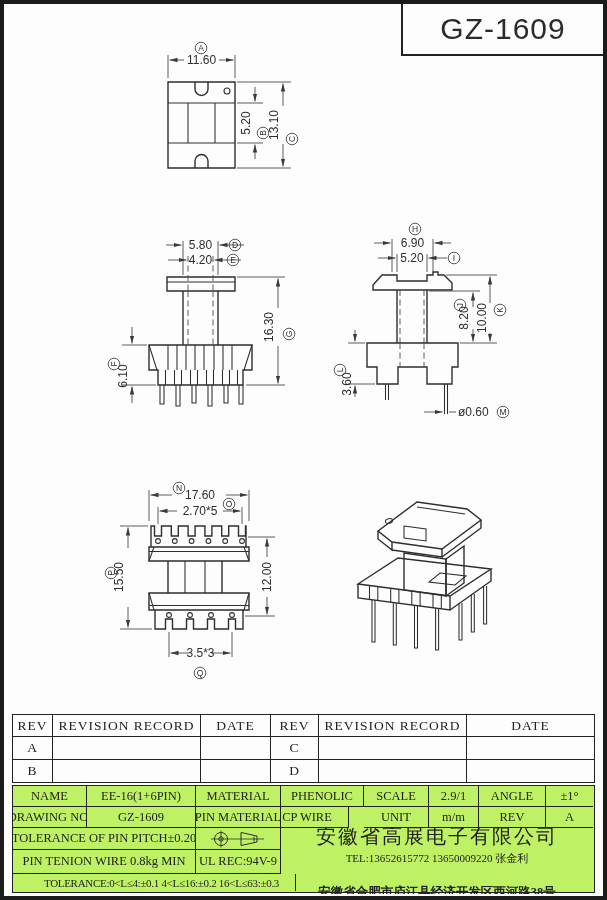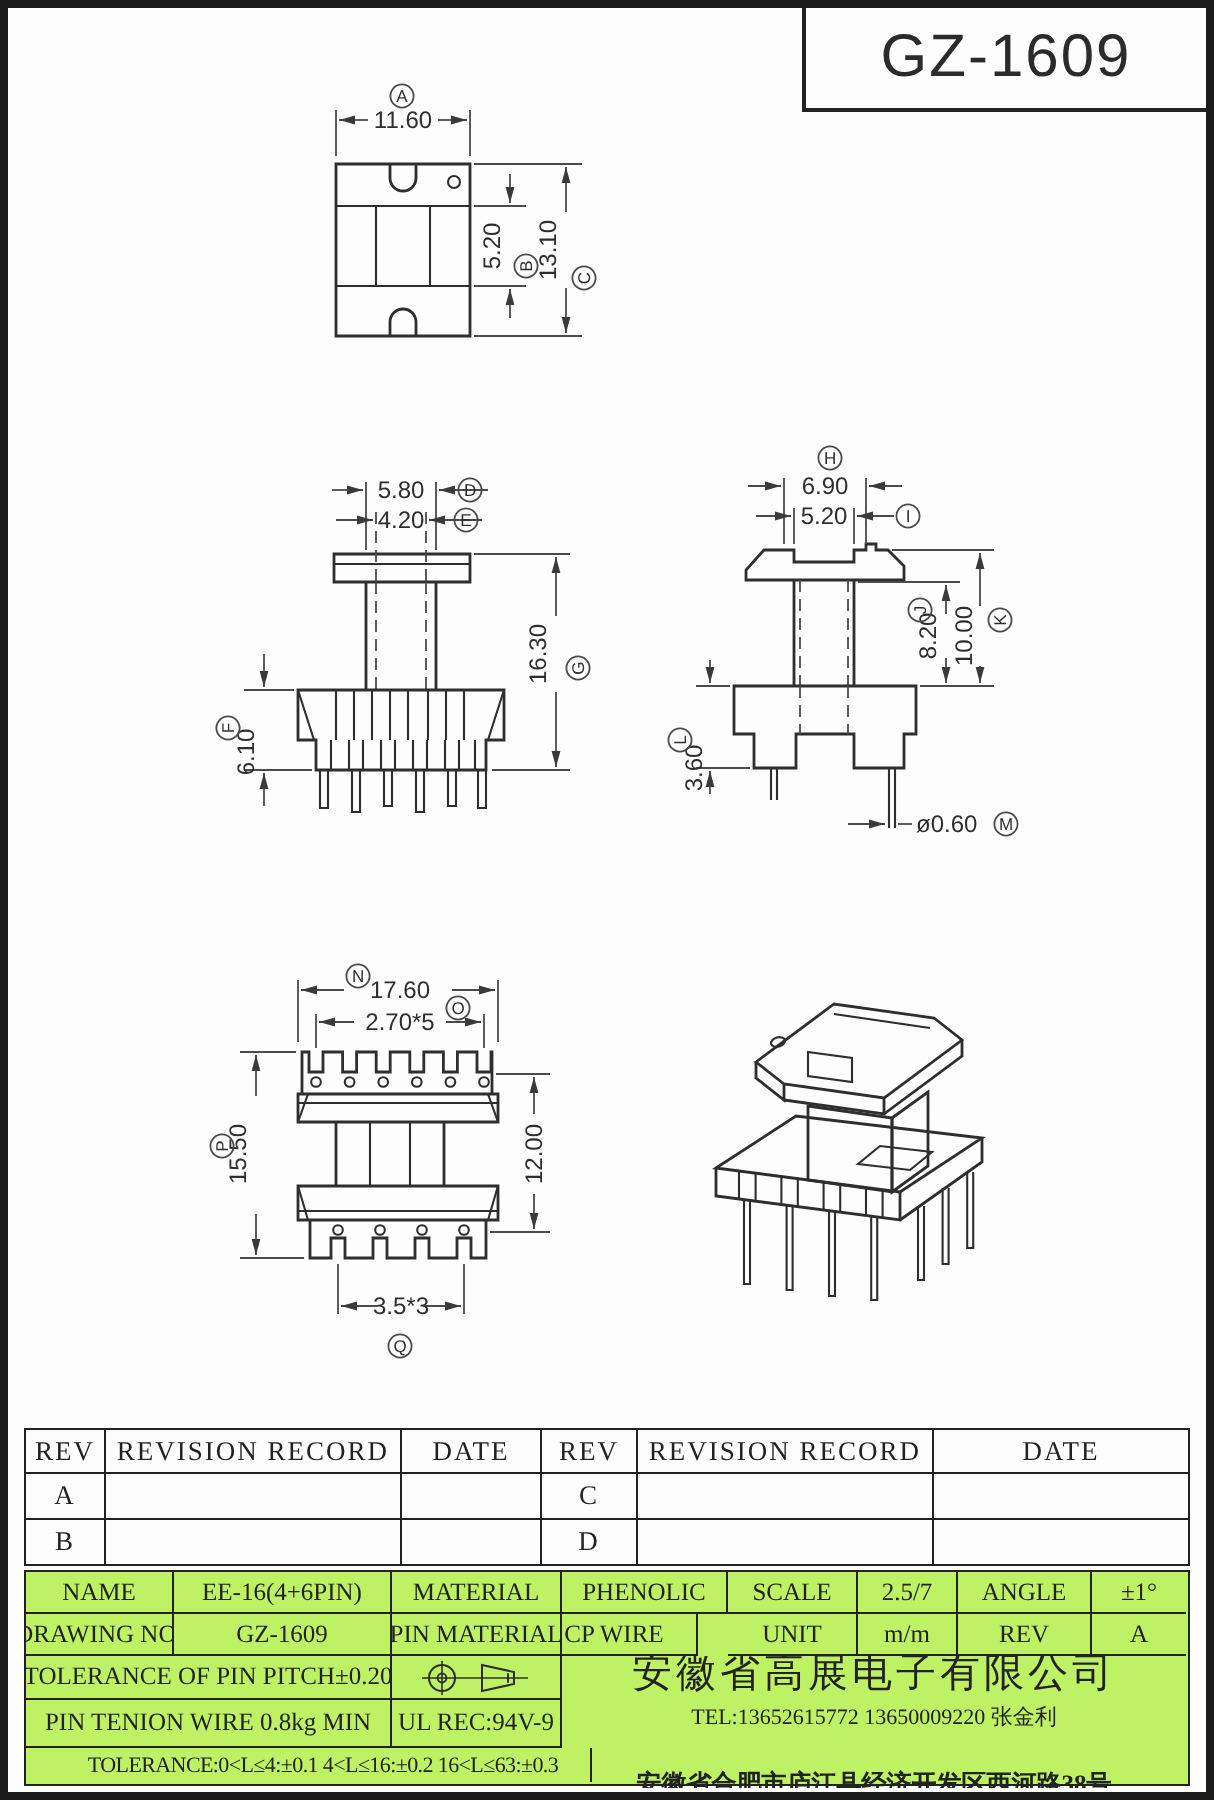--- a/index.html
+++ b/index.html
@@ -325,25 +325,25 @@
     <div>B</div>
     <div></div>
     <div></div>
     <div>D</div>
     <div></div>
     <div></div>
   </div>
 
   <div class="info-table">
     <div class="c" style="left:0;top:0;width:74px;height:21px">NAME</div>
-    <div class="c" style="left:74px;top:0;width:109px;height:21px">EE-16(4+6PIN)</div>
+    <div class="c" style="left:74px;top:0;width:109px;height:21px">EE-16(1+6PIN)</div>
     <div class="c" style="left:183px;top:0;width:85px;height:21px">MATERIAL</div>
     <div class="c" style="left:268px;top:0;width:83px;height:21px">PHENOLIC</div>
     <div class="c" style="left:351px;top:0;width:65px;height:21px">SCALE</div>
-    <div class="c" style="left:416px;top:0;width:50px;height:21px">2.5/7</div>
+    <div class="c" style="left:416px;top:0;width:50px;height:21px">2.9/1</div>
     <div class="c" style="left:466px;top:0;width:67px;height:21px">ANGLE</div>
     <div class="c noR" style="left:533px;top:0;width:47px;height:21px">±1°</div>
 
     <div class="c" style="left:0;top:21px;width:74px;height:21px">DRAWING NO.</div>
     <div class="c" style="left:74px;top:21px;width:109px;height:21px">GZ-1609</div>
     <div class="c" style="left:183px;top:21px;width:85px;height:21px">PIN MATERIAL</div>
     <div class="c" style="left:253px;top:21px;width:83px;height:21px">CP WIRE</div>
     <div class="c" style="left:351px;top:21px;width:65px;height:21px">UNIT</div>
     <div class="c" style="left:416px;top:21px;width:50px;height:21px">m/m</div>
     <div class="c" style="left:466px;top:21px;width:67px;height:21px">REV</div>

